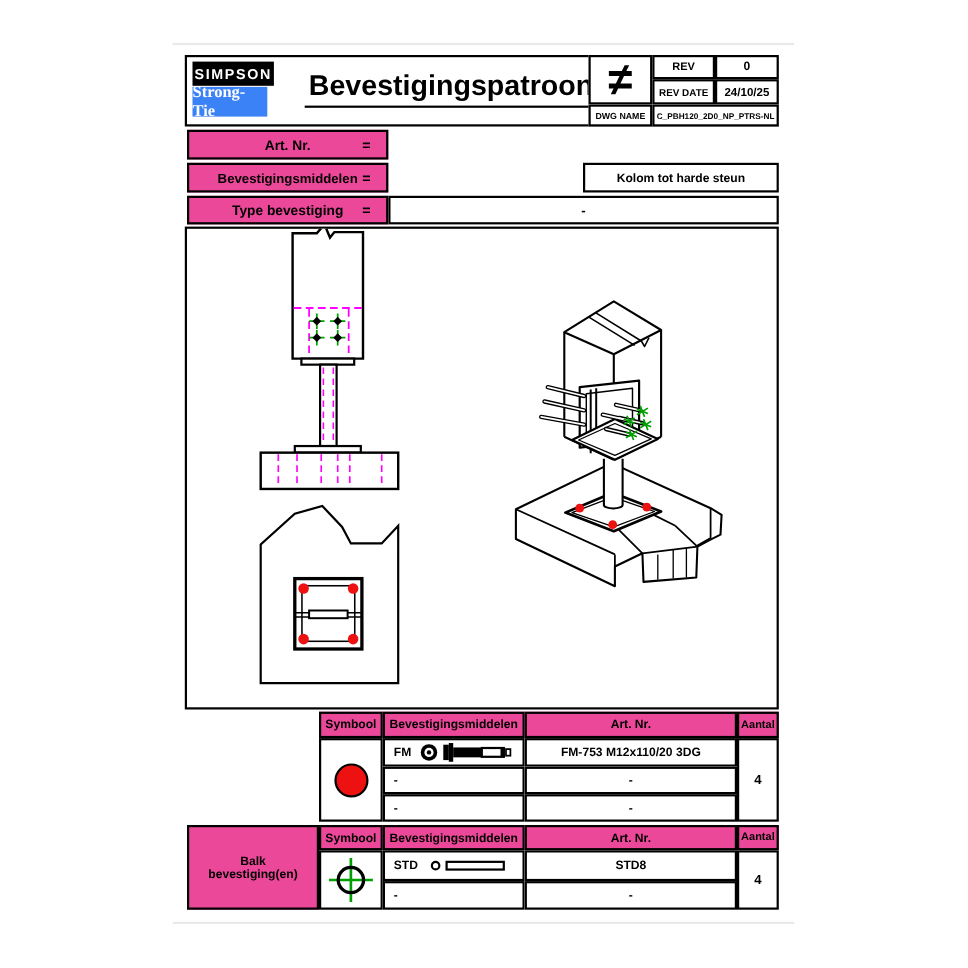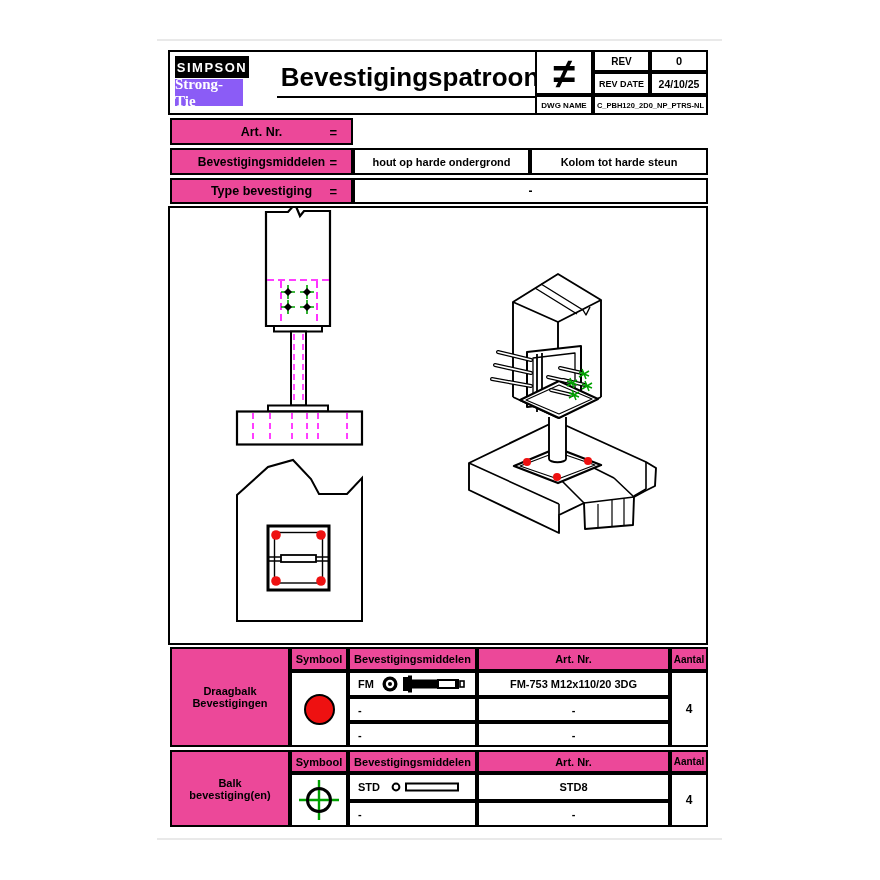--- a/index.html
+++ b/index.html
@@ -7,21 +7,21 @@
         font-family:"Liberation Sans","DejaVu Sans",sans-serif;font-weight:bold;color:#000;padding-left:30px;}
   .abs{position:absolute;box-sizing:border-box;}
   .cell{position:absolute;box-sizing:border-box;border:2px solid #000;background:#fff;
         display:flex;align-items:center;justify-content:center;}
   .cell.thick{border-width:2.5px;}
   .gray{background:#ec4899;}
   .edge{position:absolute;height:2px;background:#e9e9e9;}
   .leftpad{justify-content:flex-start;padding-left:8px;align-items:center;}
   .logo-black{position:absolute;left:175px;top:56px;width:74px;height:22px;background:#000;color:#fff;
         font-size:13px;letter-spacing:1.5px;display:flex;align-items:center;justify-content:center;}
-  .logo-red{position:absolute;left:175px;top:79px;width:68px;height:27px;background:#8b5cf6;color:#fff;
+  .logo-red{position:absolute;left:175px;top:79px;width:68px;height:27px;background:#3b82f6;color:#fff;
         font-family:"Liberation Serif","DejaVu Serif",serif;font-size:15px;display:flex;align-items:center;justify-content:center;}
   .title-wrap{position:absolute;left:275px;top:52px;width:270px;height:56px;
         display:flex;align-items:center;justify-content:center;}
   .title-wrap span{font-size:26px;border-bottom:2.5px solid #000;padding:0 4px 3px 4px;white-space:nowrap;}
   .neq{font-size:40px;line-height:1;transform:scaleY(1.05);}
   .lbl-eq{position:absolute;right:14px;top:50%;transform:translateY(-50%);font-size:13px;}
   .sym-red{width:27px;height:27px;border-radius:50%;background:#ee1111;border:2.5px solid #000;}
 </style>
 </head>
 <body>
@@ -54,21 +54,20 @@
 
   <div class="cell thick gray" style="left:170px;top:118px;width:183px;height:27px;font-size:12.5px;">
     <span>Art. Nr.</span>
     <span class="lbl-eq">=</span>
   </div>
 
   <div class="cell thick gray" style="left:170px;top:148px;width:183px;height:27px;font-size:12px;">
     <span>Bevestigingsmiddelen</span>
     <span class="lbl-eq">=</span>
   </div>
-  <div class="cell thick" style="left:353px;top:148px;width:177px;height:27px;font-size:11px;">hout op harde ondergrond</div>
   <div class="cell thick" style="left:530px;top:148px;width:178px;height:27px;font-size:11px;">Kolom tot harde steun</div>
 
   <div class="cell thick gray" style="left:170px;top:178px;width:183px;height:26px;font-size:12.5px;">
     <span>Type bevestiging</span>
     <span class="lbl-eq">=</span>
   </div>
   <div class="cell thick" style="left:353px;top:178px;width:355px;height:26px;font-size:12px;">-</div>
 
   <div class="cell thick" style="left:168px;top:206px;width:540px;height:439px;"></div>
   <svg class="abs" style="left:170px;top:208px;" width="536" height="435" viewBox="170 208 536 435">
@@ -185,21 +184,20 @@
 
       <g stroke="#00a000" stroke-width="1.5">
         <path d="M579,372 L589,376 M582,369 L586,379 M579,377 L589,371"></path>
         <path d="M582,384 L592,388 M585,381 L589,391 M582,389 L592,383"></path>
         <path d="M567,381 L577,385 M570,378 L574,388 M567,386 L577,380"></path>
         <path d="M569,393 L579,397 M572,390 L576,400 M569,398 L579,392"></path>
       </g>
     </g>
   </svg>
 
-  <div class="cell gray" style="left:170px;top:647px;width:120px;height:100px;font-size:11px;text-align:center;padding:0 14px;">Draagbalk Bevestigingen</div>
   <div class="cell gray" style="left:290px;top:647px;width:58px;height:24px;font-size:11px;">Symbool</div>
   <div class="cell gray" style="left:348px;top:647px;width:129px;height:24px;font-size:11px;">Bevestigingsmiddelen</div>
   <div class="cell gray" style="left:477px;top:647px;width:193px;height:24px;font-size:11px;">Art. Nr.</div>
   <div class="cell gray" style="left:670px;top:647px;width:38px;height:24px;font-size:10px;">Aantal</div>
 
   <div class="cell" style="left:290px;top:671px;width:58px;height:76px;">
     <div class="sym-red"></div>
   </div>
 
   <div class="cell leftpad" style="left:348px;top:671px;width:129px;height:26px;font-size:11px;gap:7px;">

